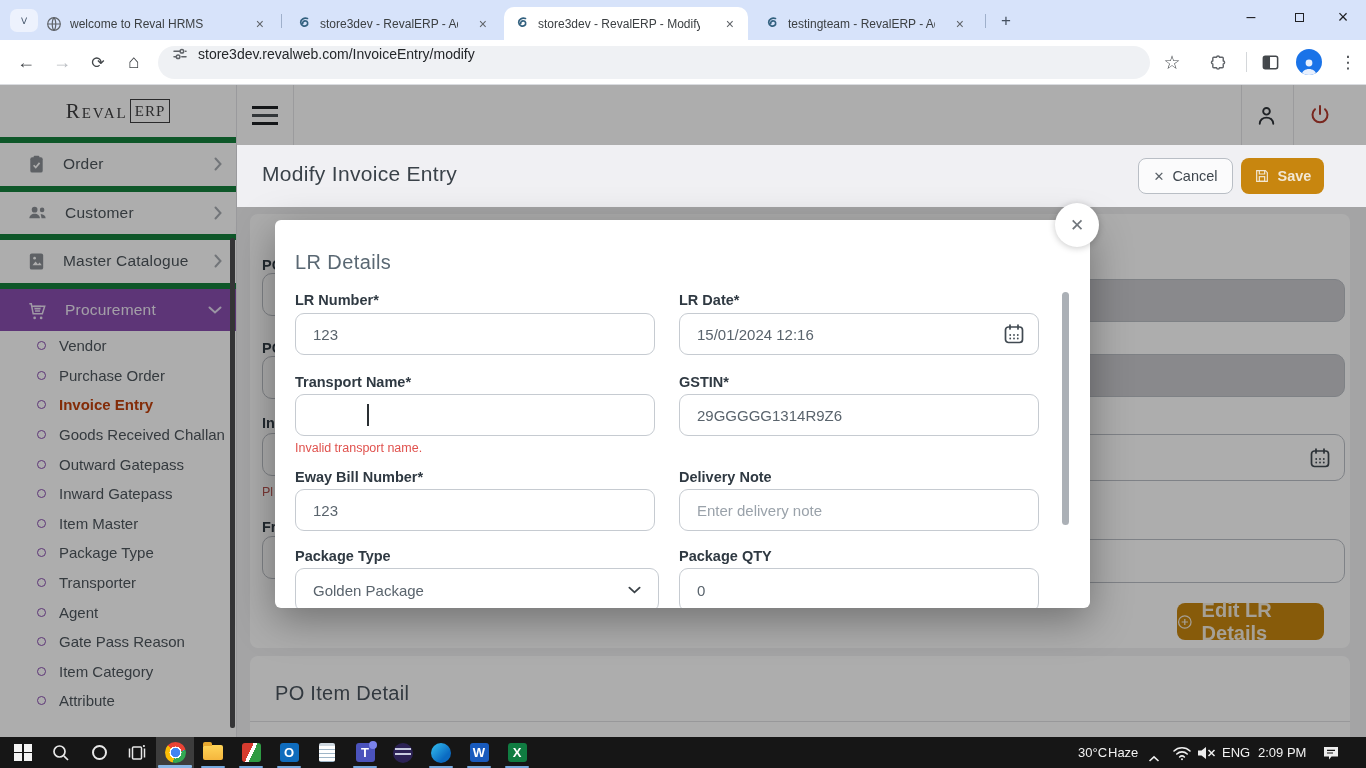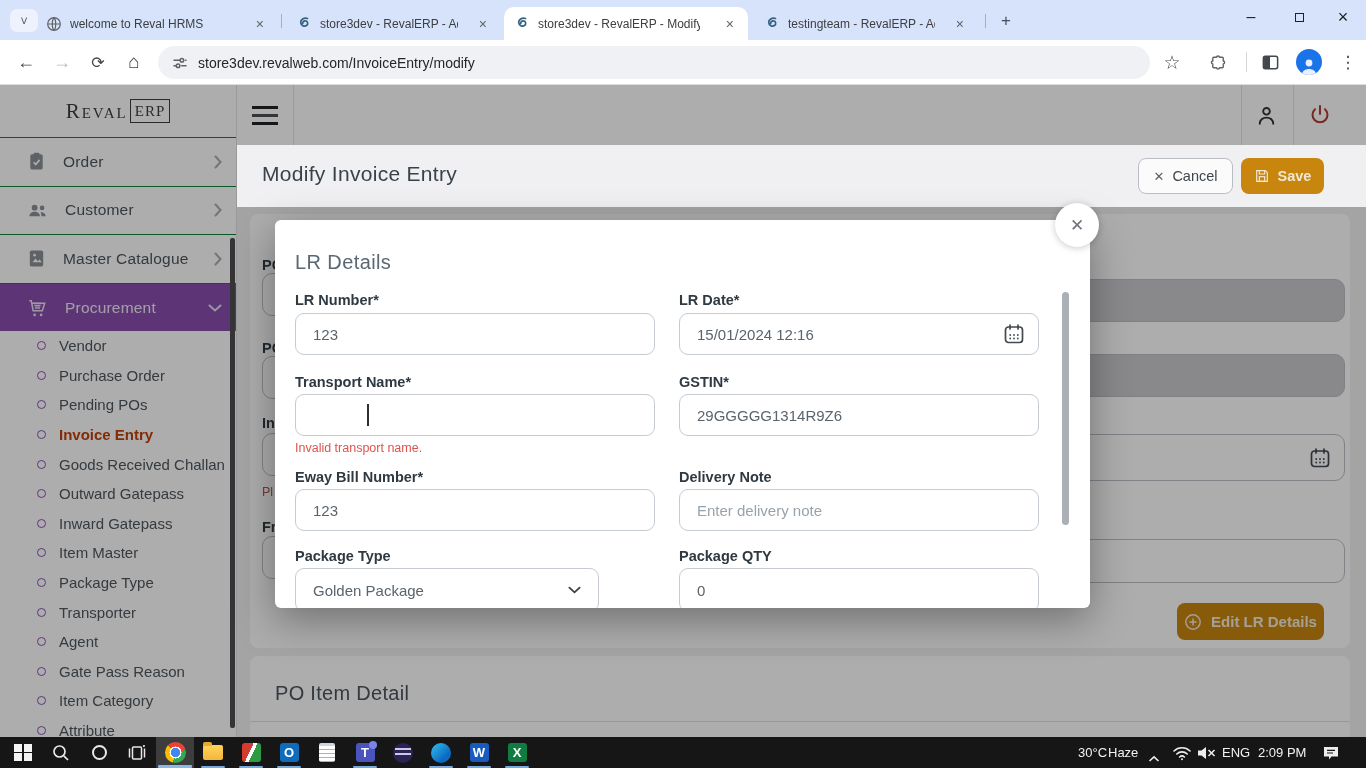--- a/index.html
+++ b/index.html
@@ -20,32 +20,32 @@
     color:#44505F;font-size:17px;cursor:pointer;}
   .win-btn{position:absolute;top:0;width:46px;height:34px;display:flex;align-items:center;justify-content:center;color:#202124;cursor:pointer;}
   .restore-sq{width:9px;height:9px;border:1.2px solid #202124;position:relative;background:#D7E3FA;}
   .restore-sq::before{content:"";position:absolute;left:2px;top:-4px;width:9px;height:9px;border:1.2px solid #202124;z-index:-1;}
 
   
   .toolbar{position:absolute;left:0;top:40px;width:1366px;height:45px;background:#fff;border-bottom:1px solid #DADCE0;}
   .tb-ic{position:absolute;top:8px;width:28px;height:28px;display:flex;align-items:center;justify-content:center;
     font-size:18px;color:#43474B;cursor:pointer;}
   .urlbar{position:absolute;left:158px;top:6px;width:992px;height:33px;background:#EFF1F4;border-radius:17px;
-    display:flex;align-items:center;gap:10px;padding:0 14px;cursor:text;}
+    display:flex;gap:10px;padding:0 14px;cursor:text;}
   .urlbar .url{font-size:14px;color:#24272A;}
   .tb-sep{position:absolute;left:1246px;top:12px;width:1px;height:20px;background:#D4D7DA;}
   .avatar{position:absolute;left:1296px;top:9px;width:26px;height:26px;border-radius:50%;background:#1A73E8;
     display:flex;align-items:flex-end;justify-content:center;overflow:hidden;cursor:pointer;}
 
   
   .sidebar{position:absolute;left:0;top:85px;width:237px;height:652px;background:#fff;border-right:1px solid #E4E4E7;overflow:hidden;}
   .logo{height:52px;display:flex;align-items:center;justify-content:center;gap:2px;font-family:"Liberation Serif",serif;color:#3E3E40;}
   .logo .lg1{font-size:21px;font-variant:small-caps;letter-spacing:2px;}
   .logo .lg2{font-size:15px;font-variant:small-caps;letter-spacing:1px;border:1.6px solid #3E3E40;padding:3px 4px 2px;}
-  .nav-item{height:48.6px;display:flex;align-items:center;gap:16px;padding:0 14px 0 26px;border-top:1px solid #15803d;cursor:pointer;}
+  .nav-item{height:48.6px;display:flex;align-items:center;gap:16px;padding:0 14px 0 26px;border-top:6px solid #15803d;cursor:pointer;}
   .nav-item .lbl{font-size:15.5px;color:#4E565C;letter-spacing:.2px;flex:1;}
   .nav-item.active{background:#8A4FB0;}
   .nav-item.active .lbl{color:#F0EAF7;}
   .sub-list{position:absolute;left:0;top:246px;width:237px;}
   .sub-item{height:29.6px;display:flex;align-items:center;gap:13px;padding-left:37px;cursor:pointer;}
   .sub-item .dot{width:9px;height:9px;border-radius:50%;border:1.6px solid #8A4FB0;flex:0 0 auto;}
   .sub-item .slbl{font-size:15px;color:#4F575E;}
   .sub-item.active .slbl{color:#c2410c;font-weight:bold;}
   .side-scroll{position:absolute;right:1px;top:153px;width:5px;height:490px;background:#4E4E52;border-radius:2px;}
 
@@ -68,21 +68,21 @@
 
   
   .content{position:absolute;left:237px;top:207px;width:1129px;height:530px;background:#F2F2F4;}
   .card{position:absolute;background:#fff;border-radius:8px;}
   .card1{left:13px;top:7px;width:1100px;height:434px;}
   .frag-lbl{position:absolute;font-size:14.5px;font-weight:bold;color:#333E47;}
   .frag-lbl.err{color:#B8514E;font-weight:normal;font-size:12.5px;}
   .bg-box{position:absolute;height:43px;border:1px solid #BCC0C7;border-radius:10px;background:#fff;}
   .bg-box.filled{background:#CBCBCF;border-color:#BABEC5;}
   .btn-editlr{position:absolute;left:940px;top:396px;width:147px;height:37px;background:#C8860F;border-radius:8px;
-    color:#F4ECDD;font-weight:bold;font-size:15px;display:flex;align-items:center;justify-content:center;gap:9px;cursor:pointer;}
+    color:#F4ECDD;font-weight:bold;font-size:20px;display:flex;align-items:center;justify-content:center;gap:9px;cursor:pointer;}
   .card2{left:13px;top:449px;width:1100px;height:200px;}
   .po-head{position:absolute;left:0;top:0;width:100%;height:66px;border-bottom:1px solid #E0E0E3;}
   .po-title{position:absolute;left:25px;top:26px;font-size:20px;color:#4A545E;letter-spacing:.3px;}
 
   
   .backdrop{position:absolute;left:0;top:85px;width:1366px;height:652px;background:rgba(0,0,0,0.32);z-index:50;}
 
   
   .modal{position:absolute;left:275px;top:220px;width:815px;height:388px;background:#fff;border-radius:6px;
     box-shadow:0 12px 40px rgba(0,0,0,.35);z-index:100;overflow:hidden;padding-left:16px;}
@@ -91,21 +91,21 @@
     color:#70767C;font-size:17px;cursor:pointer;}
   .m-title{position:absolute;left:20px;top:31px;font-size:20px;color:#5A6873;letter-spacing:.4px;}
   .m-lbl{position:absolute;font-size:14.5px;font-weight:600;color:#2F3942;}
   .fld{position:absolute;width:360px;height:42px;border-radius:20px;}
   .fld input{width:100%;height:100%;border:1px solid #C6CBD1;border-radius:9px;padding:0 17px;font-size:15px;
     color:#5A646D;background:#fff;outline:none;font-family:inherit;}
   .fld input::placeholder{color:#9AA2AA;}
   .fld .cal{position:absolute;right:13px;top:9px;cursor:pointer;}
   .m-err{position:absolute;font-size:12.5px;color:#E0524E;}
   .caret{position:absolute;left:72px;top:10px;width:1.5px;height:22px;background:#2A2F33;}
-  .m-select{position:absolute;width:304px;height:44px;border:1px solid #C6CBD1;border-radius:9px;background:#fff;
+  .m-select{position:absolute;width:364px;height:44px;border:1px solid #C6CBD1;border-radius:9px;background:#fff;
     display:flex;align-items:center;padding:0 17px;font-size:15px;color:#5A646D;cursor:pointer;}
   .m-select .chev{margin-left:auto;}
   .m-scroll{position:absolute;right:21px;top:72px;width:7px;height:233px;background:#ABB0B6;border-radius:4px;cursor:pointer;}
 
   
   .taskbar{position:absolute;left:0;top:737px;width:1366px;height:31px;background:#161616;z-index:200;}
   .tk{position:absolute;top:0;width:38px;height:31px;display:flex;align-items:center;justify-content:center;cursor:pointer;}
   .tk.active{background:#3D3D3D;}
   .ul{position:absolute;bottom:0;height:2.5px;width:24px;background:#76A9DE;border-radius:1px;left:7px;}
   .ul.wide{width:34px;left:2px;height:3px;background:#8AB8E8;}
@@ -287,24 +287,20 @@
 
     <div class="sub-list">
       <div class="sub-item">
           <span class="dot"></span>
           <span class="slbl">Vendor</span>
         </div>
       <div class="sub-item">
           <span class="dot"></span>
           <span class="slbl">Purchase Order</span>
         </div>
-      <div class="sub-item">
-          <span class="dot"></span>
-          <span class="slbl">Pending POs</span>
-        </div>
       <div class="sub-item active">
           <span class="dot"></span>
           <span class="slbl">Invoice Entry</span>
         </div>
       <div class="sub-item">
           <span class="dot"></span>
           <span class="slbl">Goods Received Challan</span>
         </div>
       <div class="sub-item">
           <span class="dot"></span>

